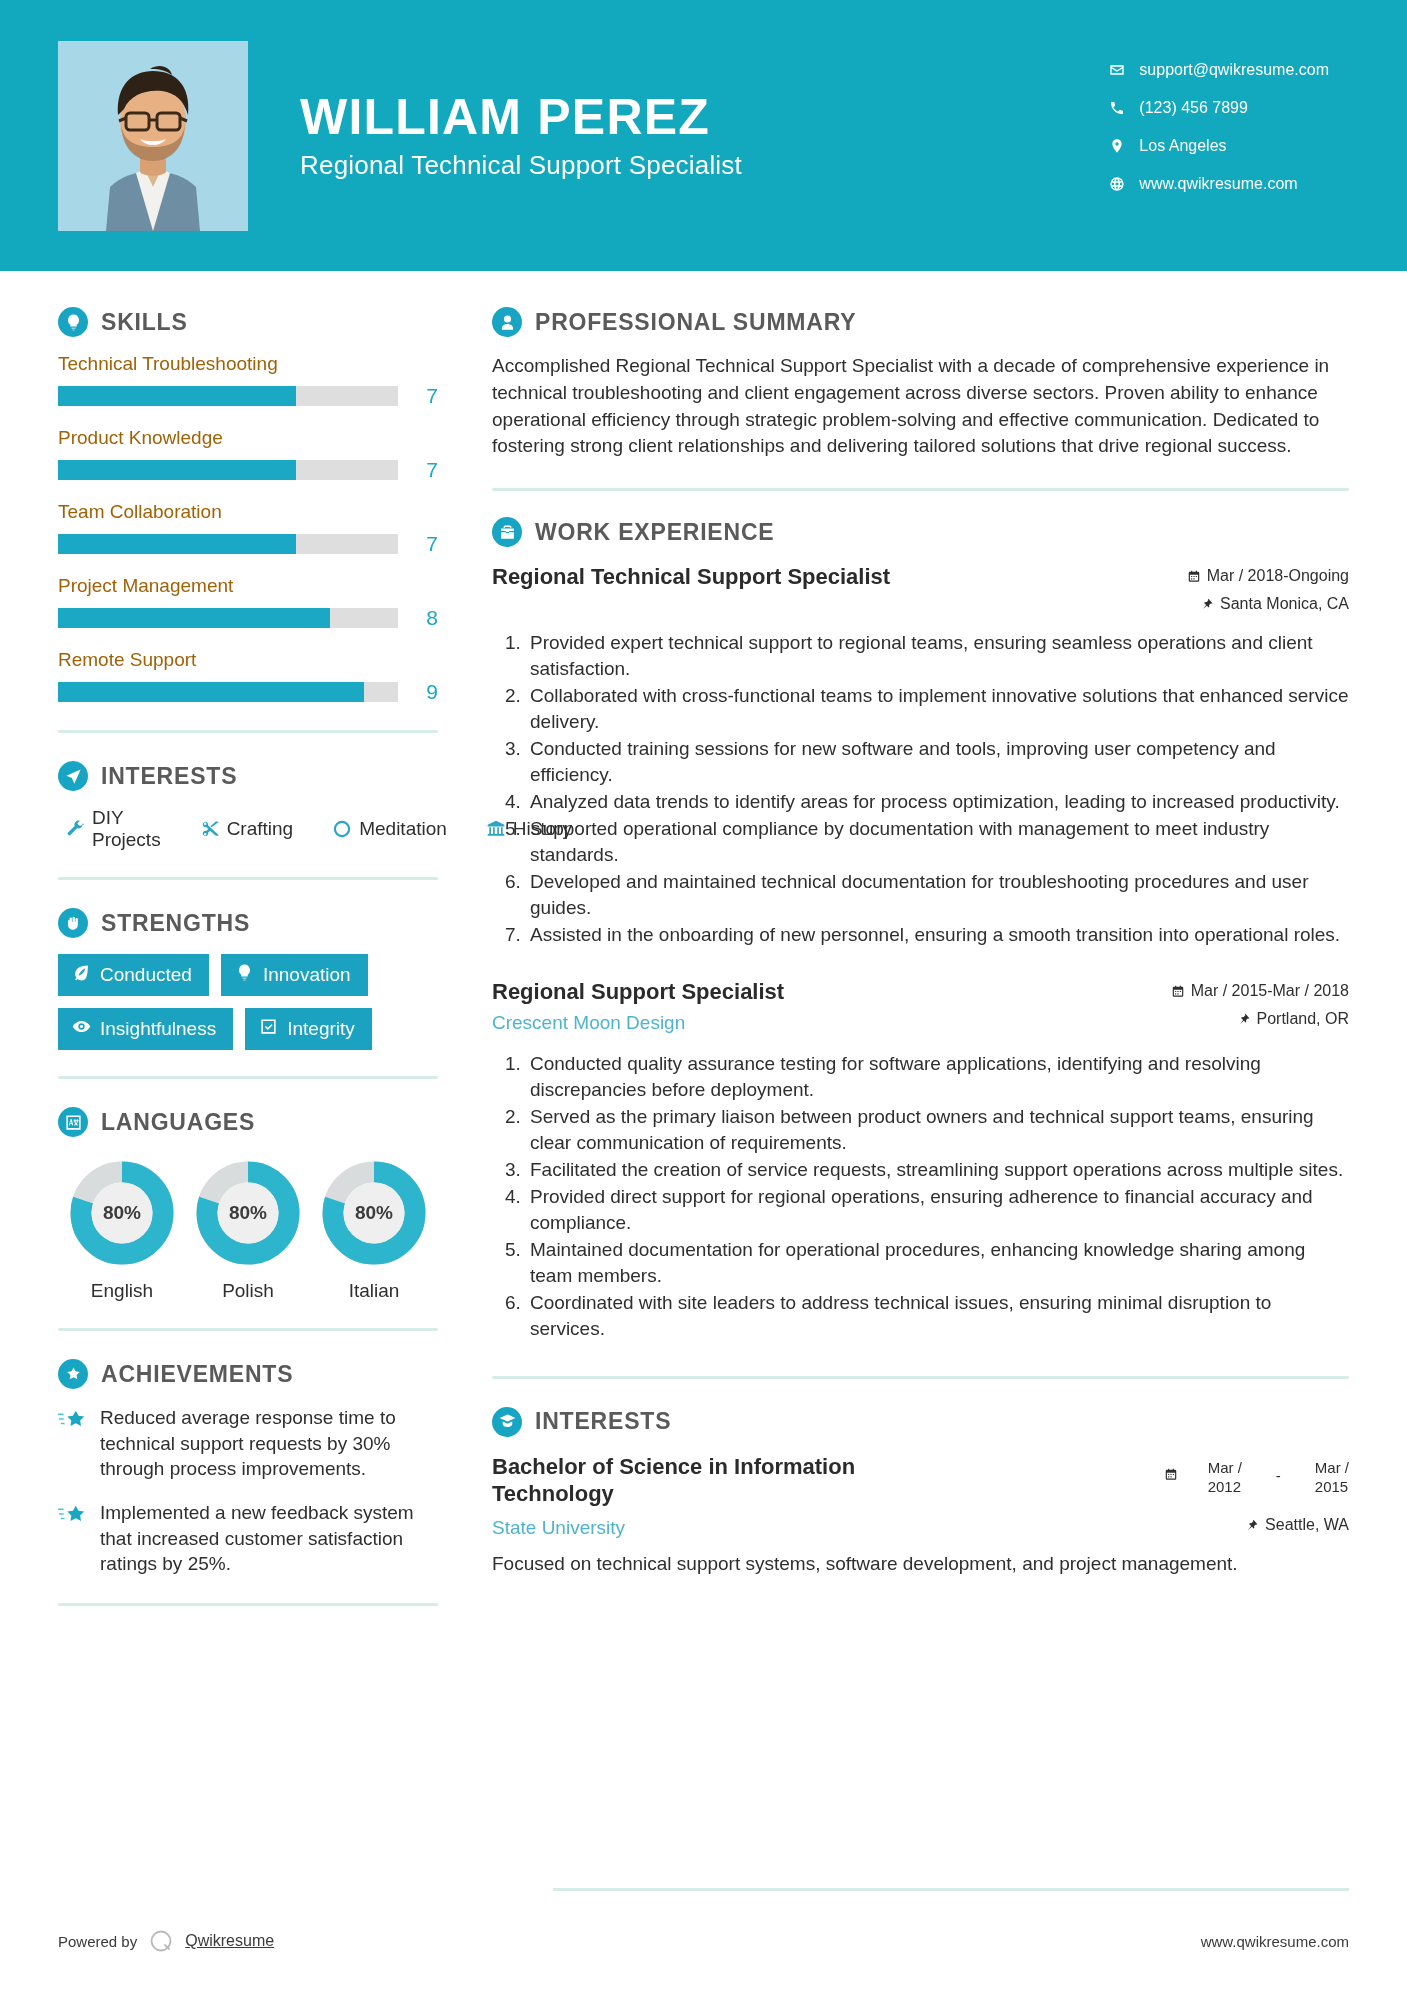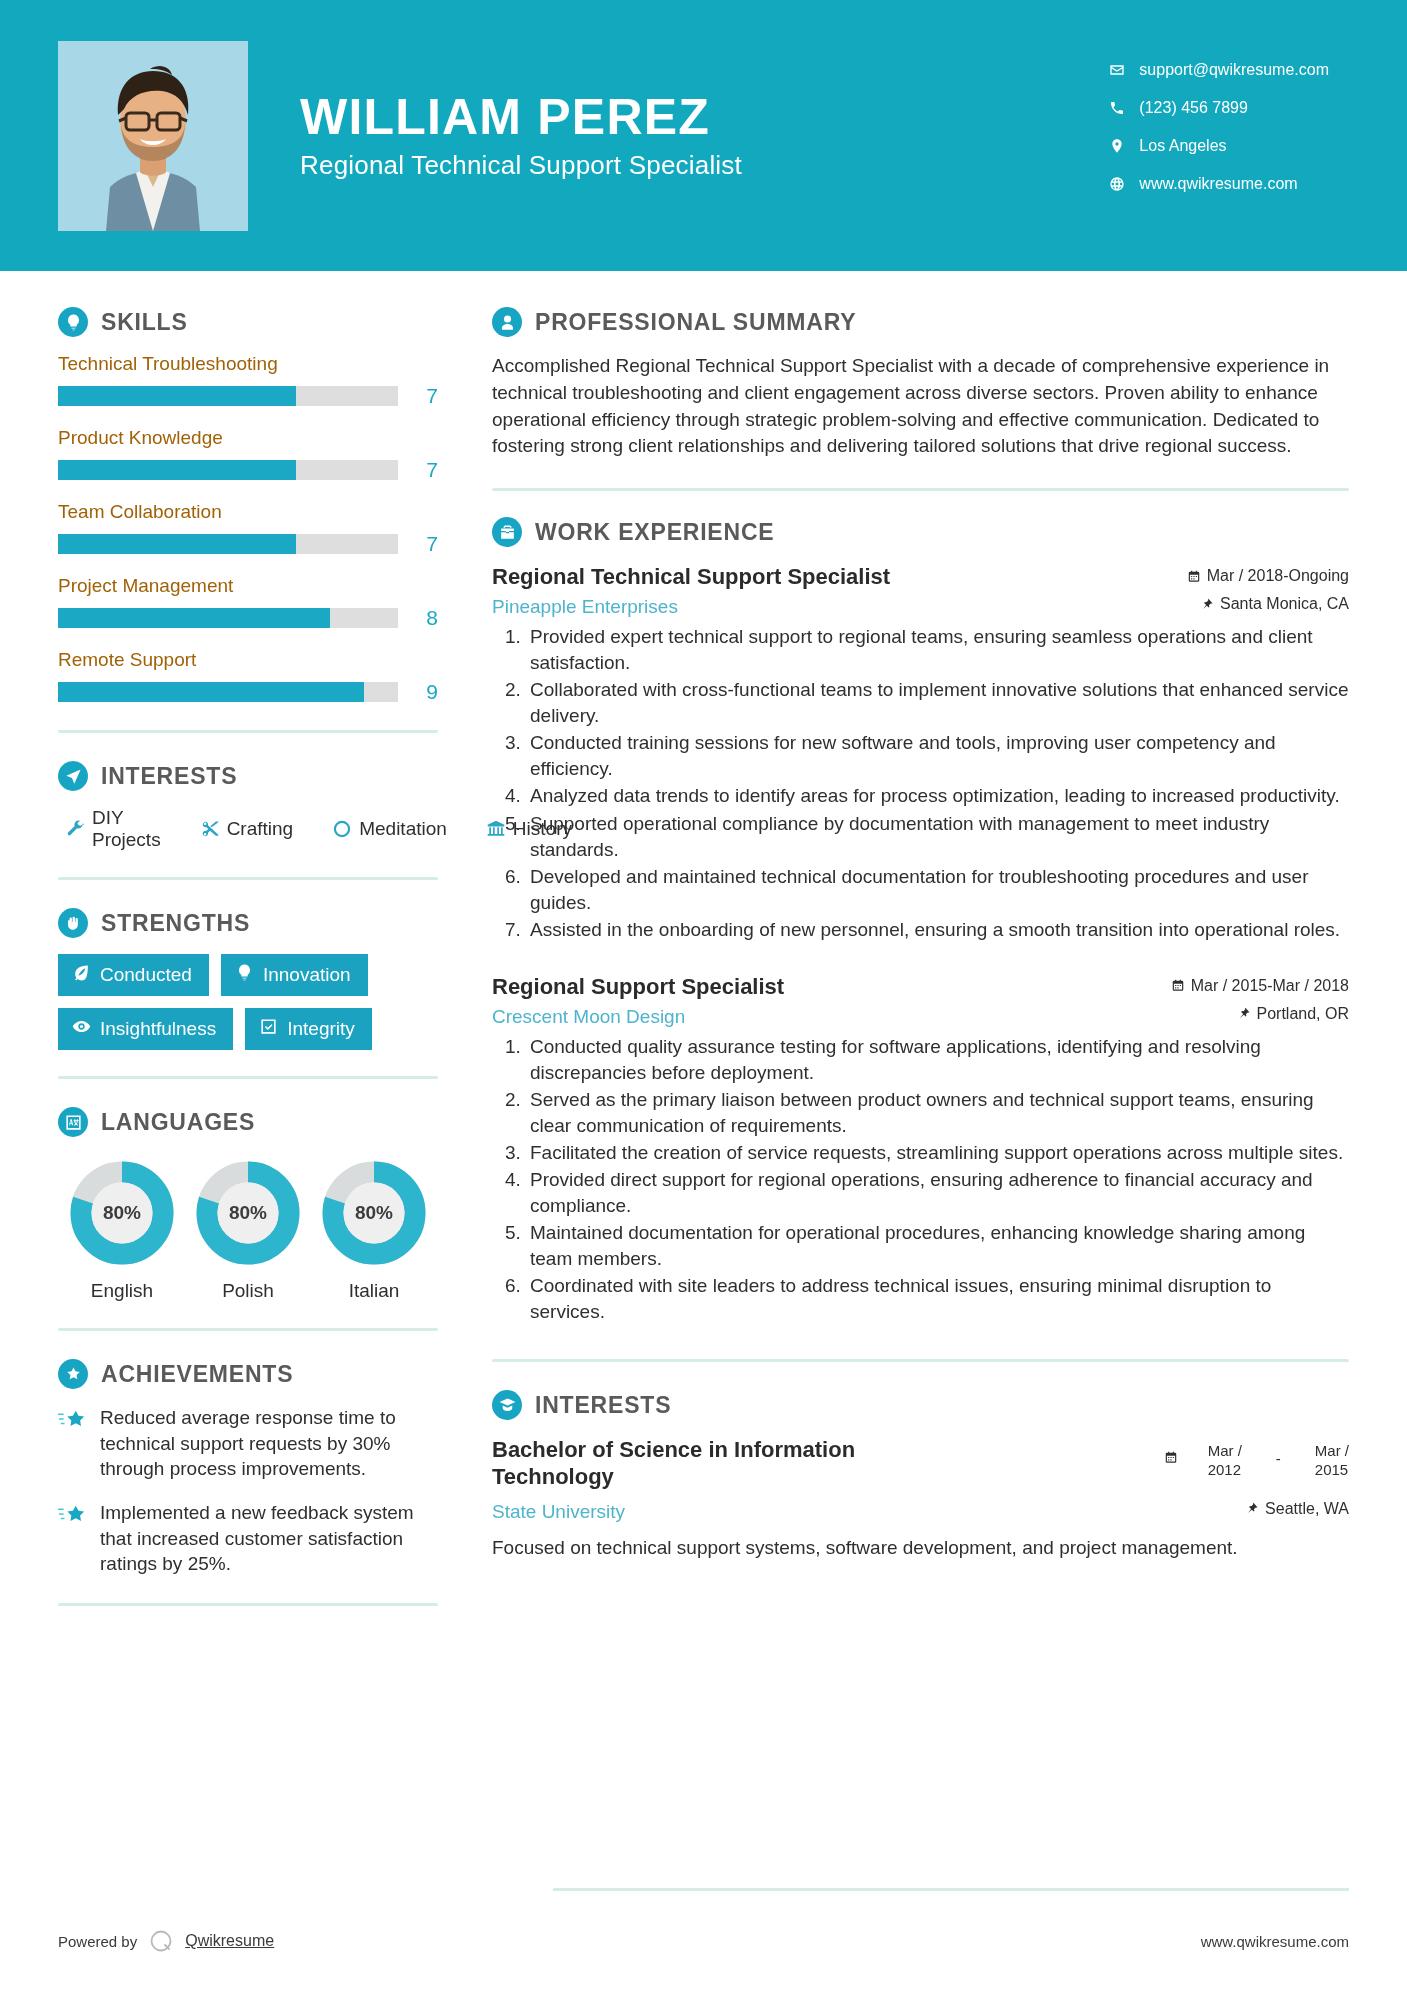--- a/index.html
+++ b/index.html
@@ -258,21 +258,21 @@
   }
   .meta-row + .meta-row { margin-top:10px; }
   .meta-ico {
     width:22px; flex:0 0 22px;
     display:flex; align-items:center; justify-content:center;
     margin-right:2px;
   }
   .meta-ico svg { width:14px; height:15px; fill:#2f2f2f; }
 
   .bullets {
-    margin:6px 0 0 0;
+    margin:17px 0 0 0;
     padding-left:34px;
   }
   .bullets li {
     font-size:19px;
     line-height:1.37;
     color:#2f2f2f;
     margin-bottom:1px;
     padding-left:4px;
   }
 
@@ -690,21 +690,20 @@
               <path d="M9 3h6a2 2 0 0 1 2 2v1h-2V5H9v1H7V5a2 2 0 0 1 2-2zM4 7h16v3h-6v1.5h-4V10H4V7zm0 4.6h6V13h4v-1.4h6V20H4v-8.4z"></path>
             </svg>
         </span>
         <span class="sec-title">WORK EXPERIENCE</span>
       </div>
 
       <div class="job">
         <div class="job-top">
           <div class="job-left">
             <div class="job-role">Regional Technical Support Specialist</div>
-            <div class="job-company">Pineapple Enterprises</div>
           </div>
           <div class="job-right">
             <div class="meta-row">
               <span class="meta-ico">
                 <svg viewBox="0 0 24 24">
                     <path d="M7 2v2H5a2 2 0 0 0-2 2v13a2 2 0 0 0 2 2h14a2 2 0 0 0 2-2V6a2 2 0 0 0-2-2h-2V2h-2v2H9V2H7zM5 9h14v10H5V9zm2 2v2h2v-2H7zm4 0v2h2v-2h-2zm4 0v2h2v-2h-2zm-8 4v2h2v-2H7zm4 0v2h2v-2h-2z"></path>
                   </svg>
               </span>
               <span>Mar / 2018-Ongoing</span>
             </div>

